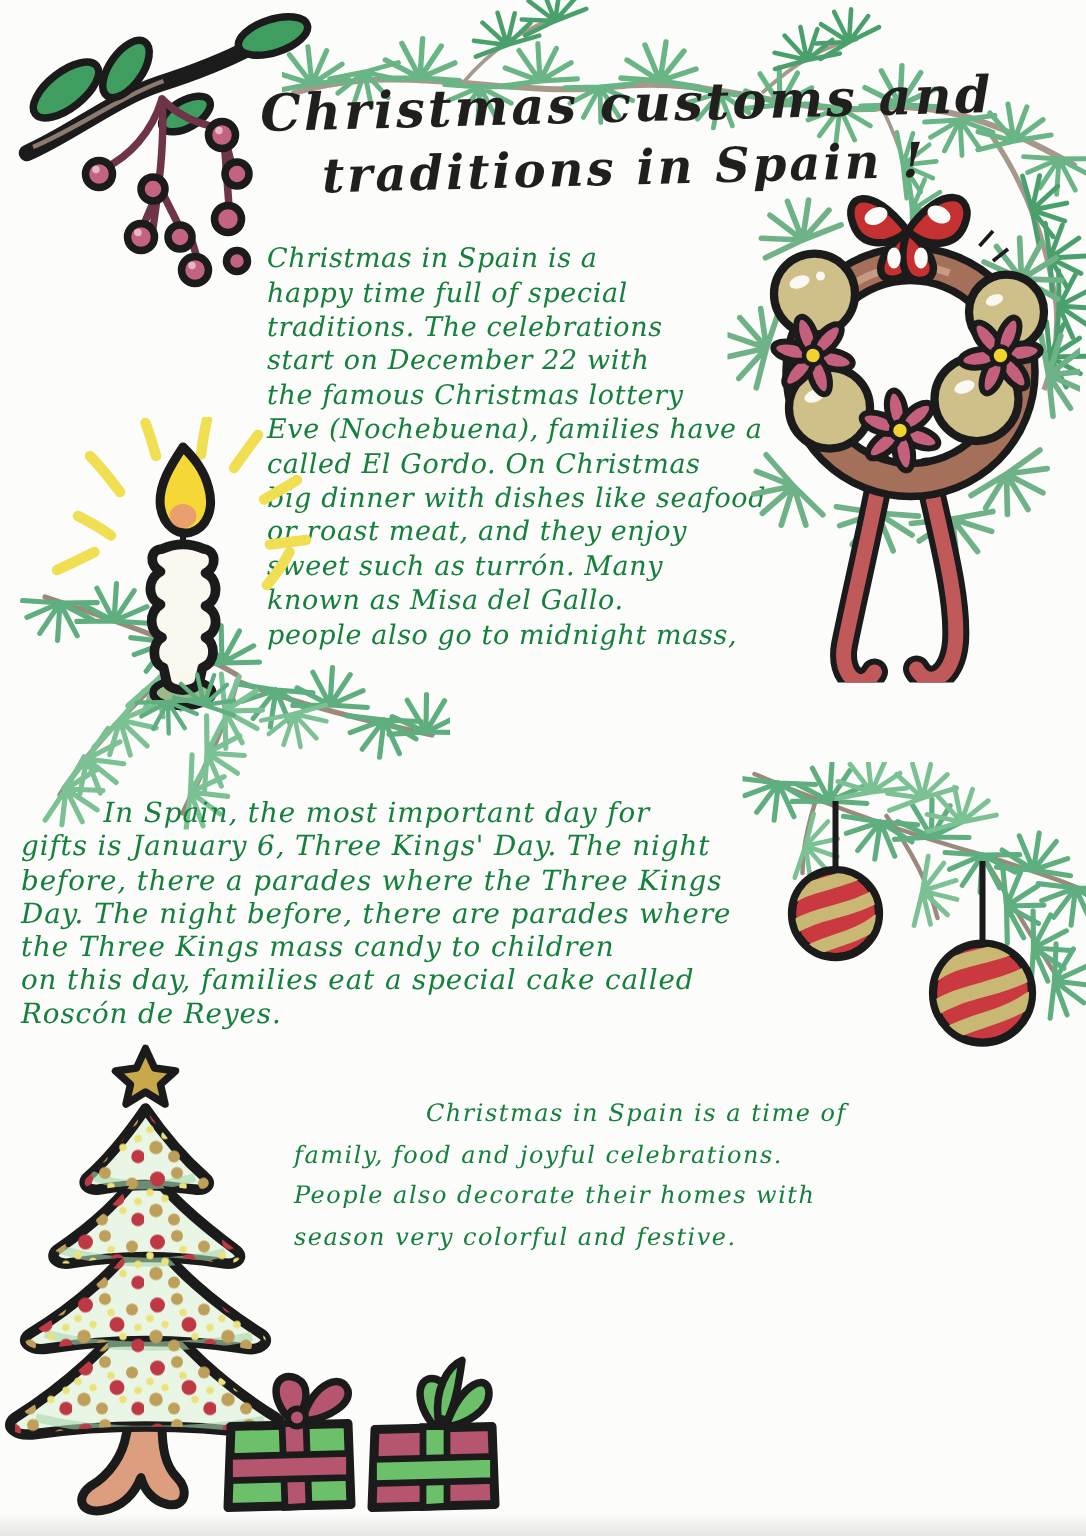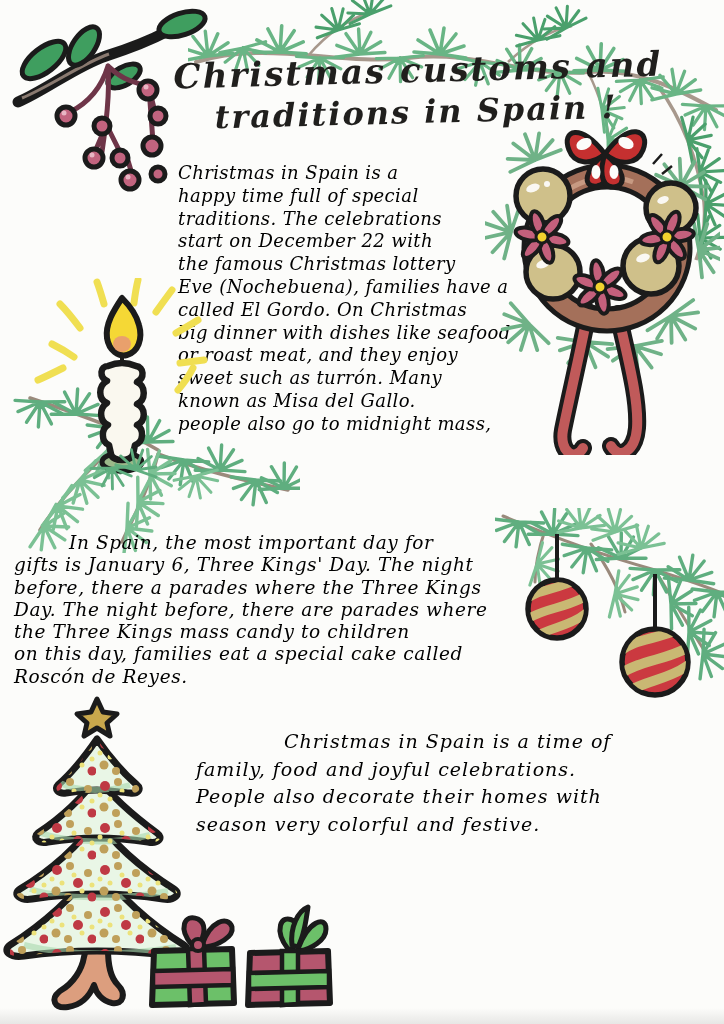--- a/index.html
+++ b/index.html
@@ -9,27 +9,27 @@
     background:#fcfcfa; overflow:hidden;
     font-family:"DejaVu Serif", serif;
   }
   .abs { position:absolute; }
   svg { display:block; }
 
   .title { left:174px; top:50px; color:#201f1d; font-style:italic; font-weight:bold; transform:rotate(-1.5deg); }
   .title .t1 { font-size:34px; letter-spacing:2px; }
   .title .t2 { font-size:32px; letter-spacing:2px; margin-left:40px; margin-top:3px; }
 
-  .hw { color:#000000; font-style:italic; }
+  .hw { color:#15803d; font-style:italic; }
   .hw-line { white-space:nowrap; }
 
   .p1 { left:178px; top:162px; width:365px; font-size:18px; line-height:22.8px; letter-spacing:.4px; }
   .p2 { left:14px;  top:532px; width:575px; font-size:18.5px; line-height:22.3px; letter-spacing:.6px; }
   .p2 .hw-line:first-child { padding-left:55px; }
-  .p3 { left:196px; top:728px; width:520px; font-size:19px; line-height:27.5px; letter-spacing:1px;font-style:italic; }
+  .p3 { left:196px; top:728px; width:520px; font-size:16px; line-height:27.5px; letter-spacing:1px;font-style:italic; }
   .p3 .hw-line:first-child { padding-left:88px; }
 
   .edge-bottom { left:0; top:1008px; width:724px; height:16px;
     background:linear-gradient(to bottom, rgba(120,120,118,0), rgba(120,120,118,.16)); }
 </style>
 </head>
 <body>
 
 <div class="page">
 

